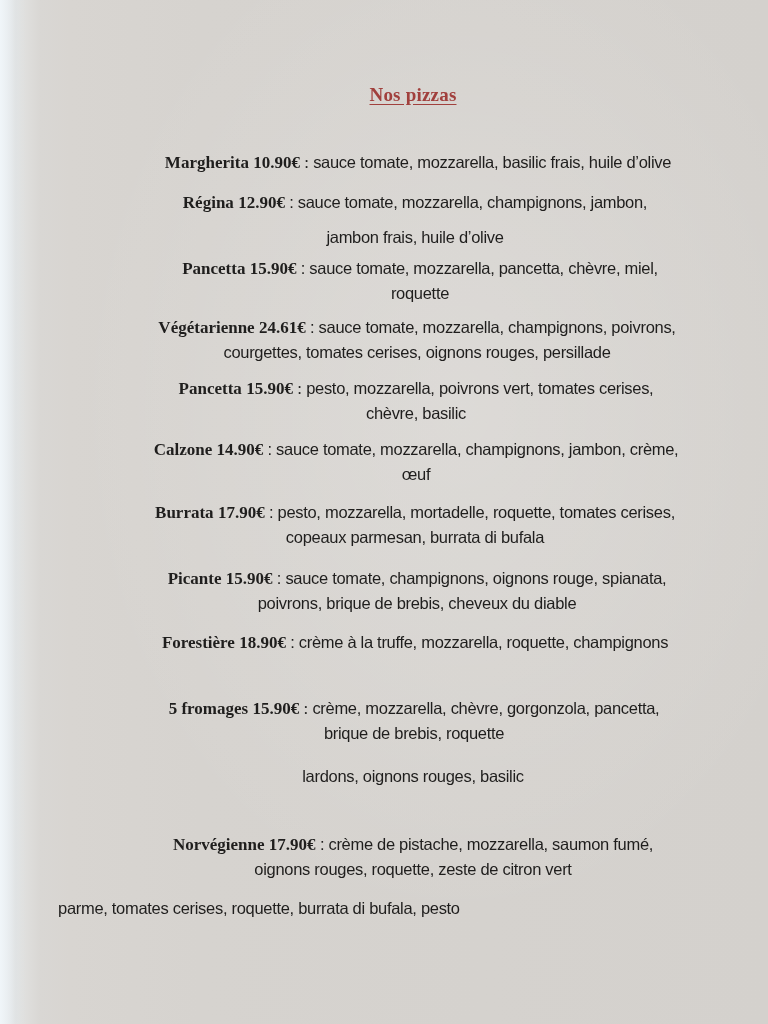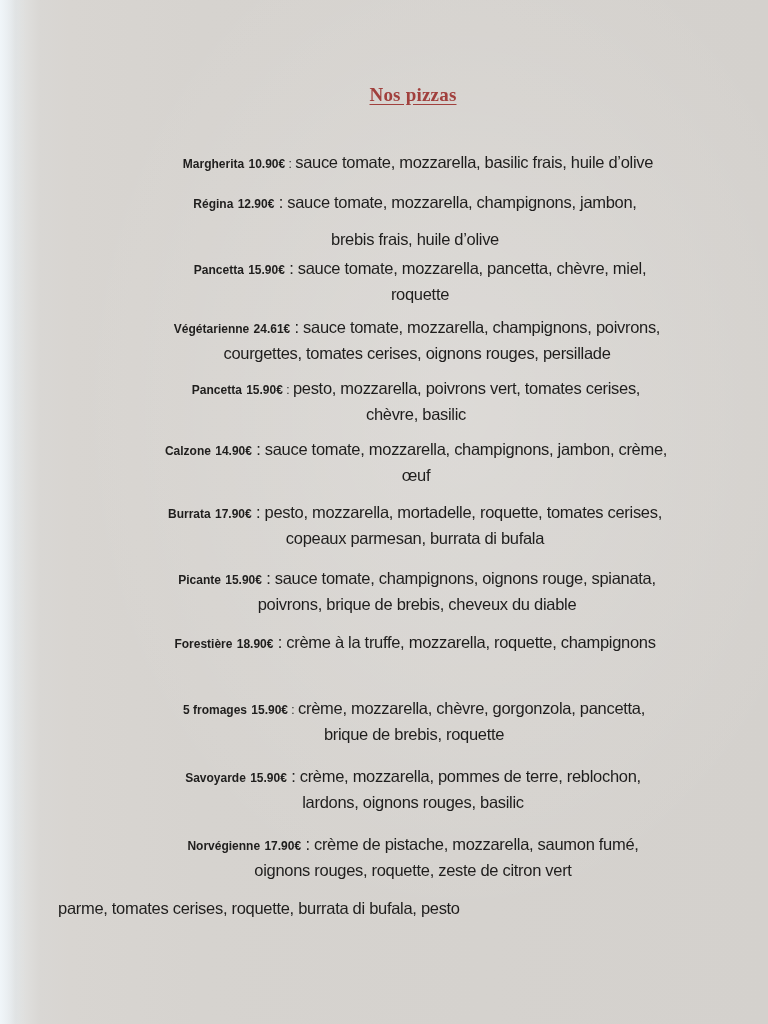--- a/index.html
+++ b/index.html
@@ -50,23 +50,23 @@
       color: #1f1e1d;
       line-height: 24px;
       text-align: center;
       letter-spacing: -0.3px;
     }
     .item .line {
       display: block;
       white-space: nowrap;
     }
     .item .name, .item .price {
-      font-family: Liberation Sans, sans-serif;
+      font-family: Liberation Serif, serif;
       font-weight: bold;
-      font-size: 12px;
+      font-size: 17px;
       letter-spacing: 0;
     }
     .item .sep {
       font-weight: normal;
     }
   </style>
 </head>
 <body>
 
 <div class="paper">
@@ -78,21 +78,21 @@
       <span class="name">Margherita</span>
       <span class="price">10.90€</span><span class="sep name"> : </span><span>sauce tomate, mozzarella, basilic frais, huile d’olive</span>
     </span>
   </div>
 
   <div class="item" style="left:128px; top:185px; width:574px; line-height:35px;">
     <span class="line">
       <span class="name">Régina</span>
       <span class="price">12.90€</span><span class="sep"> : </span><span>sauce tomate, mozzarella, champignons, jambon,</span>
     </span>
-    <span class="line">brebis frais, huile d’olive</span>
+    <span class="line">jambon frais, huile d’olive</span>
   </div>
 
   <div class="item" style="left:118px; top:256px; width:604px;">
     <span class="line">
       <span class="name">Pancetta</span>
       <span class="price">15.90€</span><span class="sep"> : </span><span>sauce tomate, mozzarella, pancetta, chèvre, miel,</span>
     </span>
     <span class="line">roquette</span>
   </div>
 
@@ -145,24 +145,20 @@
 
   <div class="item" style="left:84px; top:696px; width:660px;">
     <span class="line">
       <span class="name">5 fromages</span>
       <span class="price">15.90€</span><span class="sep name"> : </span><span>crème, mozzarella, chèvre, gorgonzola, pancetta,</span>
     </span>
     <span class="line">brique de brebis, roquette</span>
   </div>
 
   <div class="item" style="left:90px; top:764px; width:646px;">
-    <span class="line">
-      <span class="name">Savoyarde</span>
-      <span class="price">15.90€</span><span class="sep"> : </span><span>crème, mozzarella, pommes de terre, reblochon,</span>
-    </span>
     <span class="line">lardons, oignons rouges, basilic</span>
   </div>
 
   <div class="item" style="left:86px; top:832px; width:654px;">
     <span class="line">
       <span class="name">Norvégienne</span>
       <span class="price">17.90€</span><span class="sep"> : </span><span>crème de pistache, mozzarella, saumon fumé,</span>
     </span>
     <span class="line">oignons rouges, roquette, zeste de citron vert</span>
   </div>

